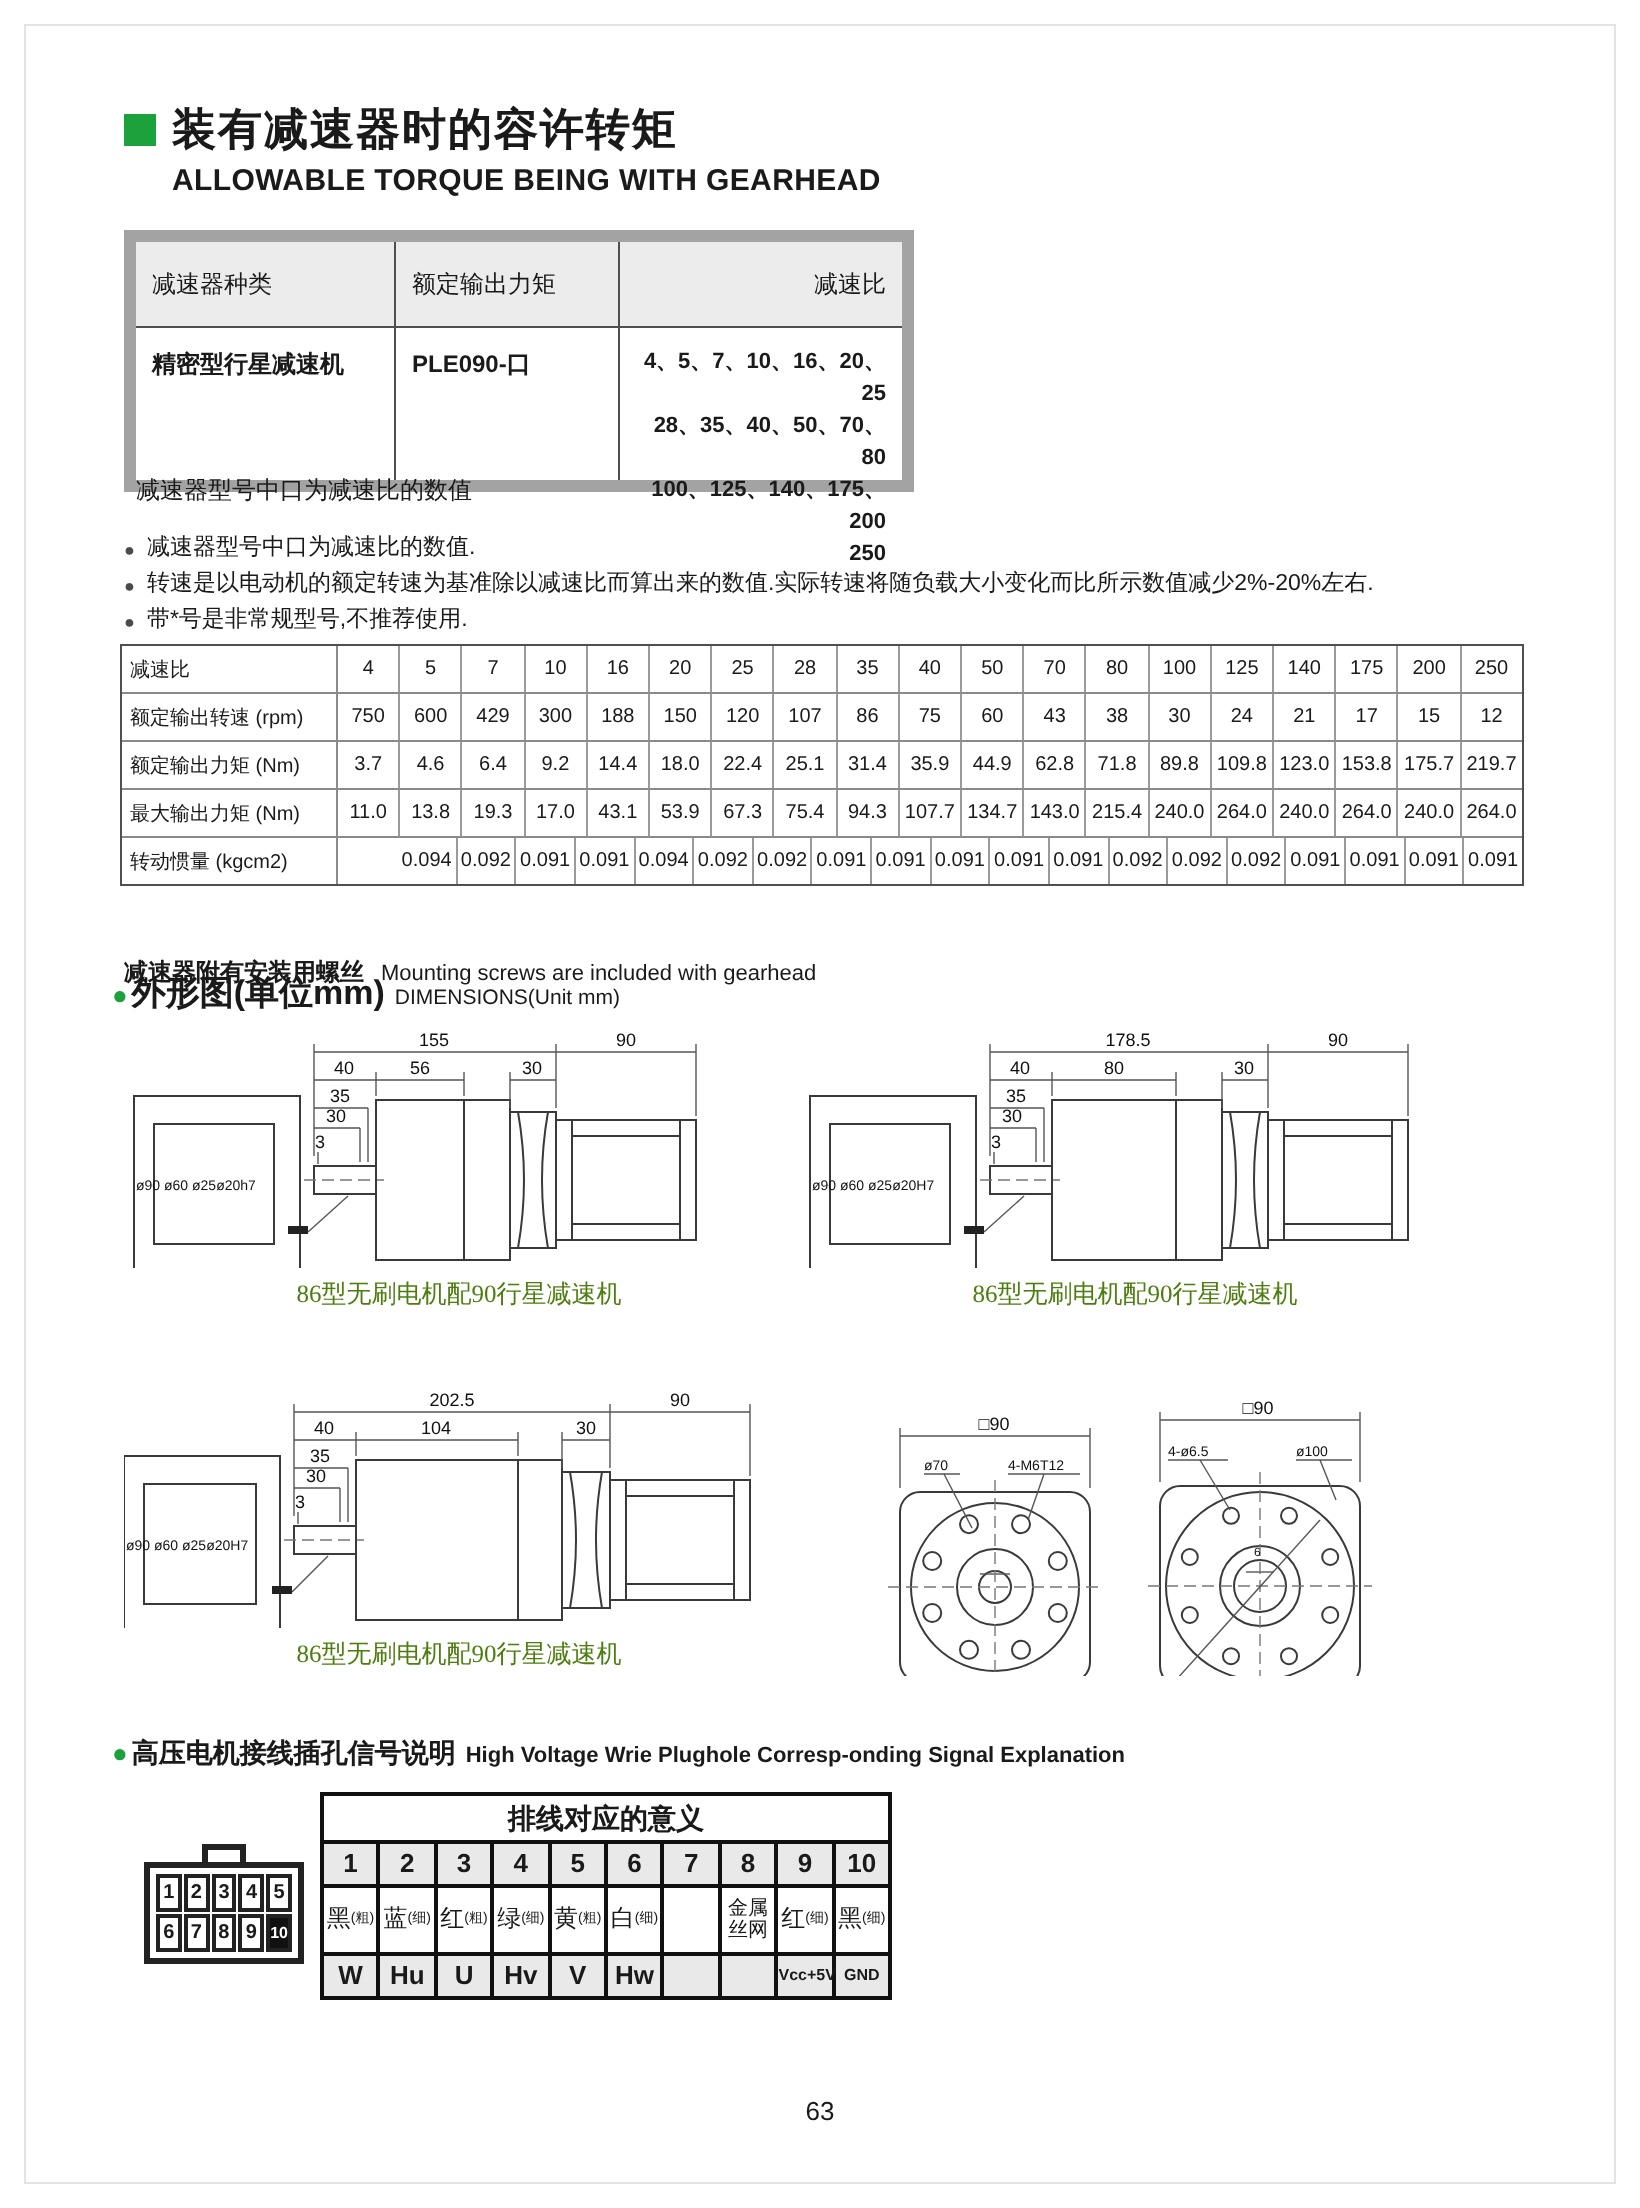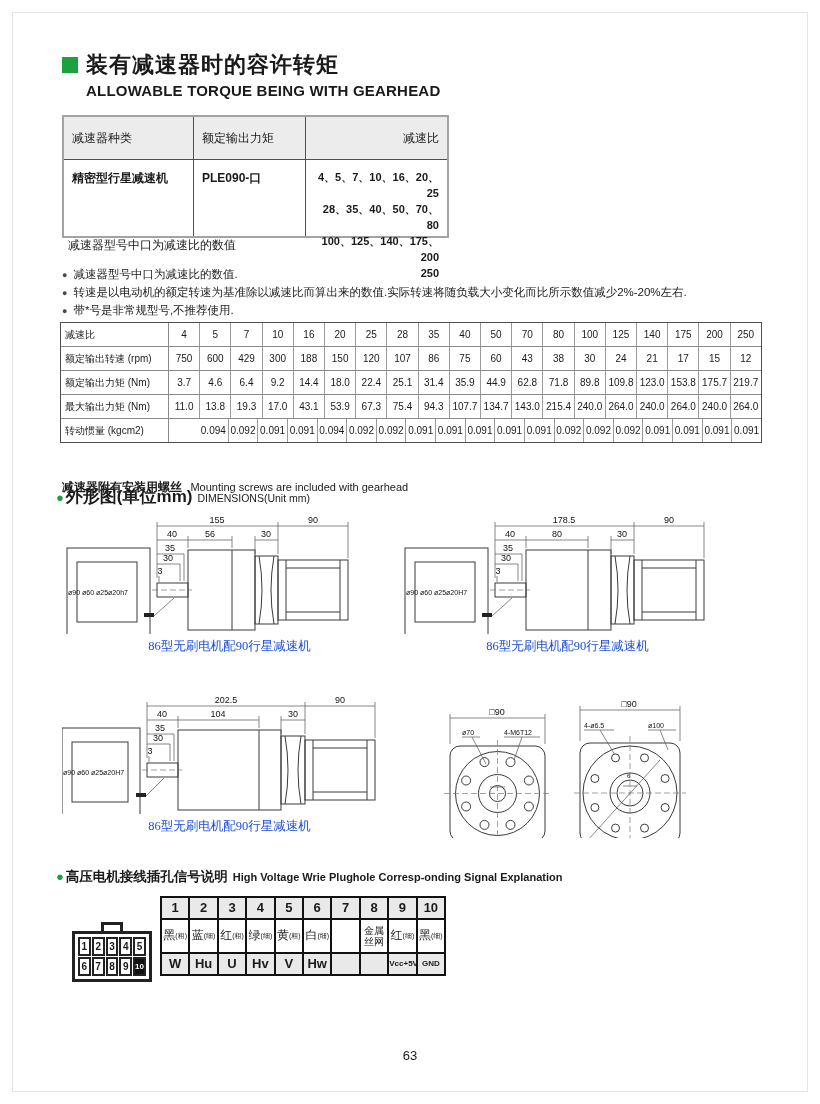--- a/index.html
+++ b/index.html
@@ -8,21 +8,21 @@
   .abs{position:absolute;}
   .frame{position:absolute;inset:12px;border:1px solid #e4e4e4;pointer-events:none;}
 
   
   .title-row{display:flex;align-items:center;gap:8px;}
   .green-sq{width:16px;height:16px;background:#1ba23c;display:inline-block;}
   .title-cn{font-size:22px;font-weight:bold;letter-spacing:1px;}
   .title-en{font-size:15px;font-weight:bold;margin:2px 0 0 24px;letter-spacing:.2px;}
 
   
-  .t1{width:383px;border:2px solid #a3a3a3;font-size:12px;}
+  .t1{width:383px;border:6px solid #a3a3a3;font-size:12px;}
   .t1 .tr{display:flex;}
   .t1 .tr.head{background:#ececec;height:42px;border-bottom:1px solid #4f4f4f;}
   .t1 .tr.body{height:76px;background:#fff;}
   .t1 .td{box-sizing:border-box;padding:6px 8px;border-right:1px solid #4f4f4f;display:flex;flex-direction:column;justify-content:flex-start;}
   .t1 .td:last-child{border-right:none;}
   .t1 .c1{width:130px;}.t1 .c2{width:112px;}.t1 .c3{width:141px;align-items:flex-end;}
   .t1 .head .td{justify-content:center;}
   .t1 .body .td{font-weight:bold;padding-top:10px;}
   .t1 .ratio-line{font-size:11px;line-height:1.45;text-align:right;font-weight:bold;}
   .t1-footnote{font-size:12px;}
@@ -51,21 +51,21 @@
   .wire-cn{font-size:13.5px;font-weight:bold;}
   .wire-en{font-size:11px;font-weight:bold;margin-left:5px;text-align:center;}
 
   
   svg .ln{stroke:#3a3a3a;fill:none;stroke-width:1;}
   svg .thin{stroke:#555;fill:none;stroke-width:.7;}
   svg .dash{stroke:#777;stroke-width:.7;stroke-dasharray:6 3;fill:none;}
   svg text{font-family:"Liberation Sans","DejaVu Sans",sans-serif;fill:#111;}
   .dimtxt{font-size:9px;}
   .smalltxt{font-size:7px;}
-  .fig-caption{text-align:center;font-size:12.5px;font-family:"Liberation Serif","DejaVu Serif",serif;color:#1d4ed8;}
+  .fig-caption{text-align:center;font-size:12.5px;font-family:"Liberation Serif","DejaVu Serif",serif;color:#4d7c0f;}
 
   
   .plug-tab{width:22px;height:9px;border:3px solid #222;border-bottom:none;margin:0 auto;box-sizing:border-box;background:#fff;}
   .plug-body{border:3px solid #222;padding:2px 3px;background:#fff;width:80px;box-sizing:border-box;}
   .plug-row{display:flex;gap:1px;margin:1px 0;}
   .plug-cell{width:12px;height:15px;border:2px solid #222;font-size:10px;font-weight:bold;
              display:flex;align-items:center;justify-content:center;box-sizing:content-box;background:#fff;}
   .plug-row:nth-child(2) .plug-cell:last-child{background:#111;color:#fff;font-size:8px;}
 
   
@@ -491,20 +491,21 @@
         <div class="plug-cell">6</div>
         <div class="plug-cell">7</div>
         <div class="plug-cell">8</div>
         <div class="plug-cell">9</div>
         <div class="plug-cell">10</div>
       </div>
   </div>
 </div>
 
 <div class="wtable abs" style="left:160px;top:896px;">
+  <div class="wtitle">排线对应的意义</div>
   <div class="wrow wnums">
       <div class="wcell">1</div>
       <div class="wcell">2</div>
       <div class="wcell">3</div>
       <div class="wcell">4</div>
       <div class="wcell">5</div>
       <div class="wcell">6</div>
       <div class="wcell">7</div>
       <div class="wcell">8</div>
       <div class="wcell">9</div>

